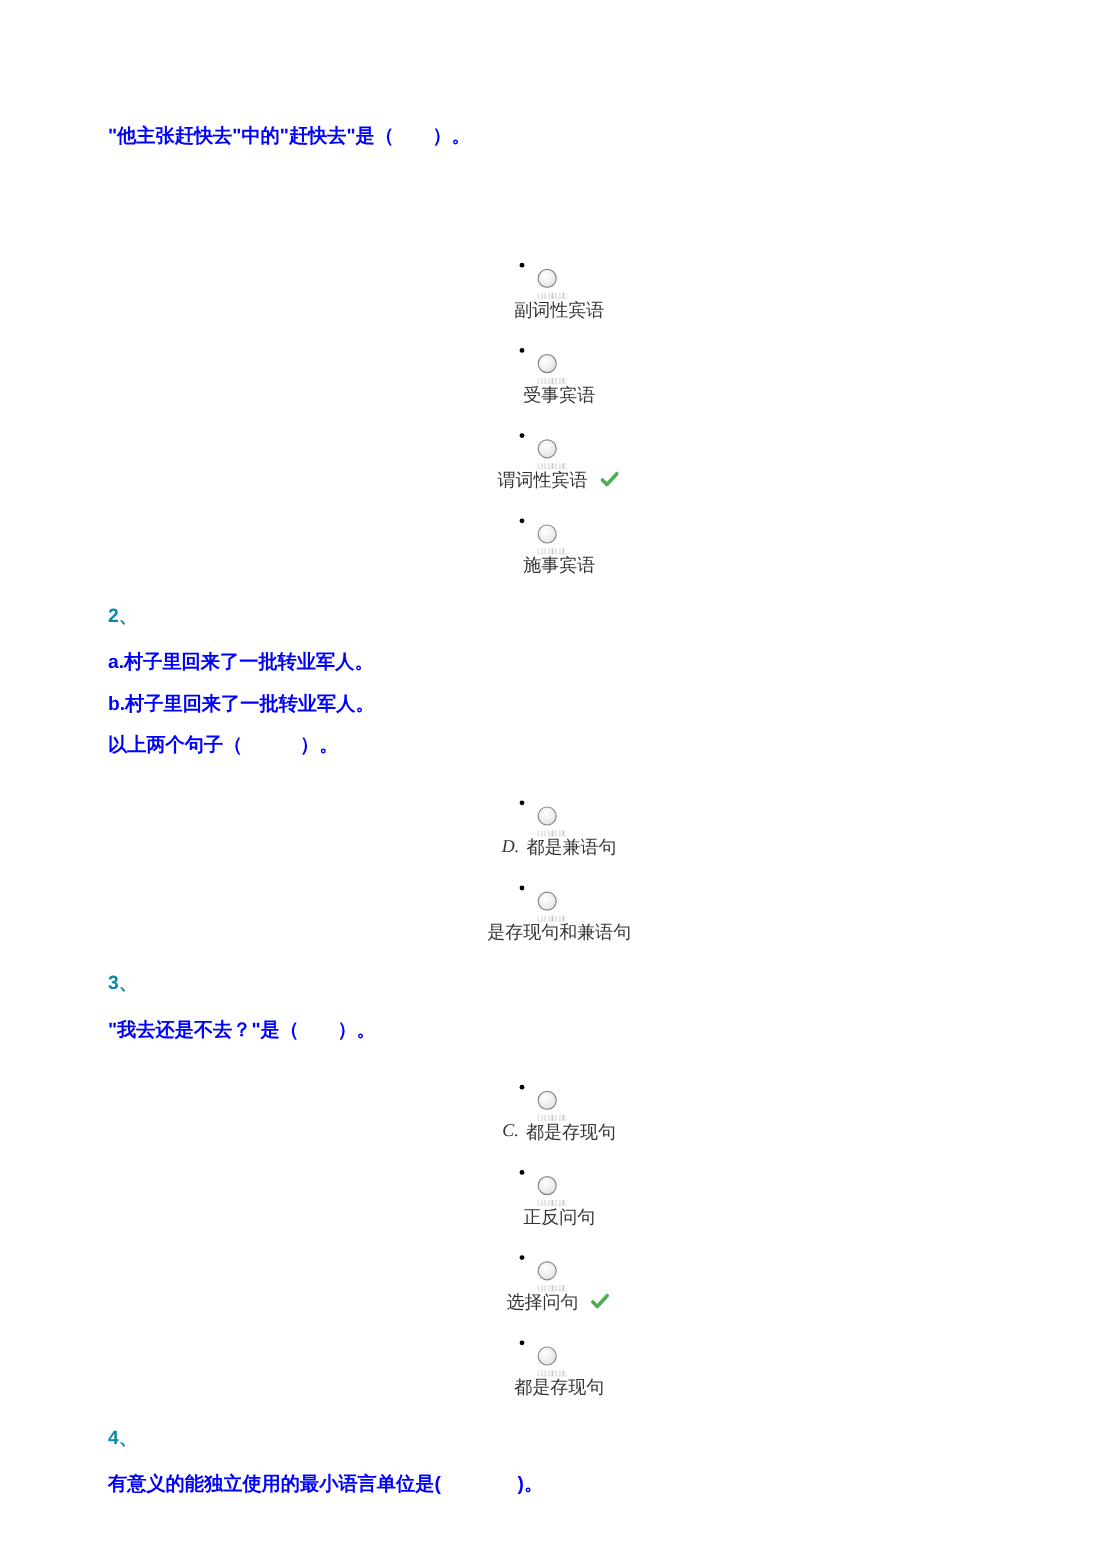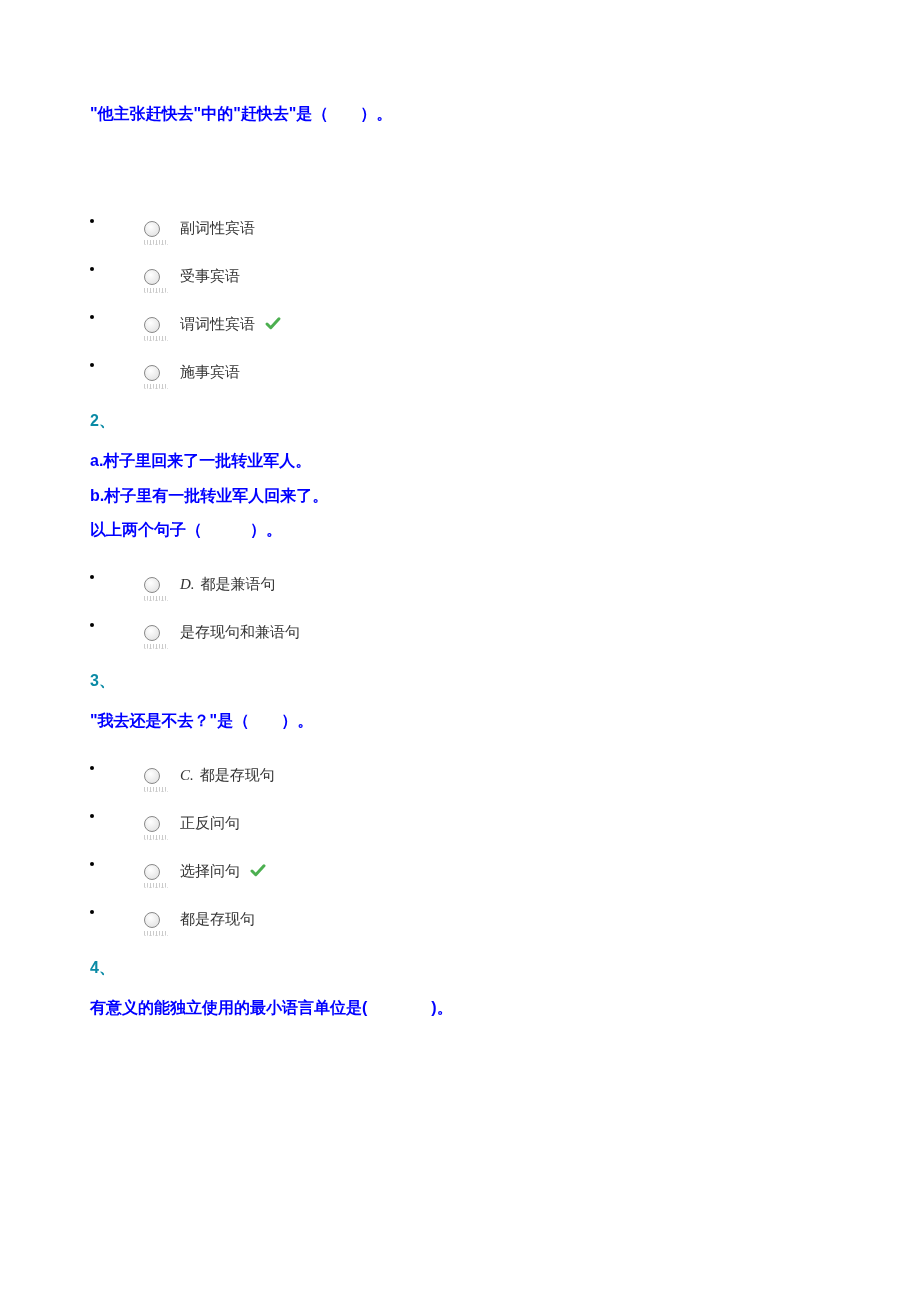--- a/index.html
+++ b/index.html
@@ -18,23 +18,24 @@
     }
     .question-text p {
       margin: 0 0 6px 0;
     }
     .options {
       margin-top: 20px;
       margin-bottom: 20px;
     }
     .option-row {
       display: flex;
-      align-items: flex-start;
+      align-items: center;
       margin-bottom: 22px;
       position: relative;
+      flex-direction: column;
     }
     .dot {
       width: 4px;
       height: 4px;
       background: #000;
       border-radius: 50%;
       margin-right: 50px;
     }
     .radio-wrap {
       display: inline-block;
@@ -146,21 +147,21 @@
     <span class="opt-label">
       <span>施事宾语</span>
     </span>
   </div>
 </div>
 
 <div class="q-number">2、</div>
 
 <div class="question-text">
   <p>a.村子里回来了一批转业军人。</p>
-  <p>b.村子里有一批转业军人回来了。</p>
+  <p>b.村子里回来了一批转业军人。</p>
   <p>以上两个句子（　　　）。</p>
 </div>
 <div class="options">
   <div class="option-row">
     <span class="dot"></span>
     <span class="radio-wrap">
       <span class="radio-outer"></span>
       <span class="radio-under"></span>
     </span>
     <span class="opt-label">

